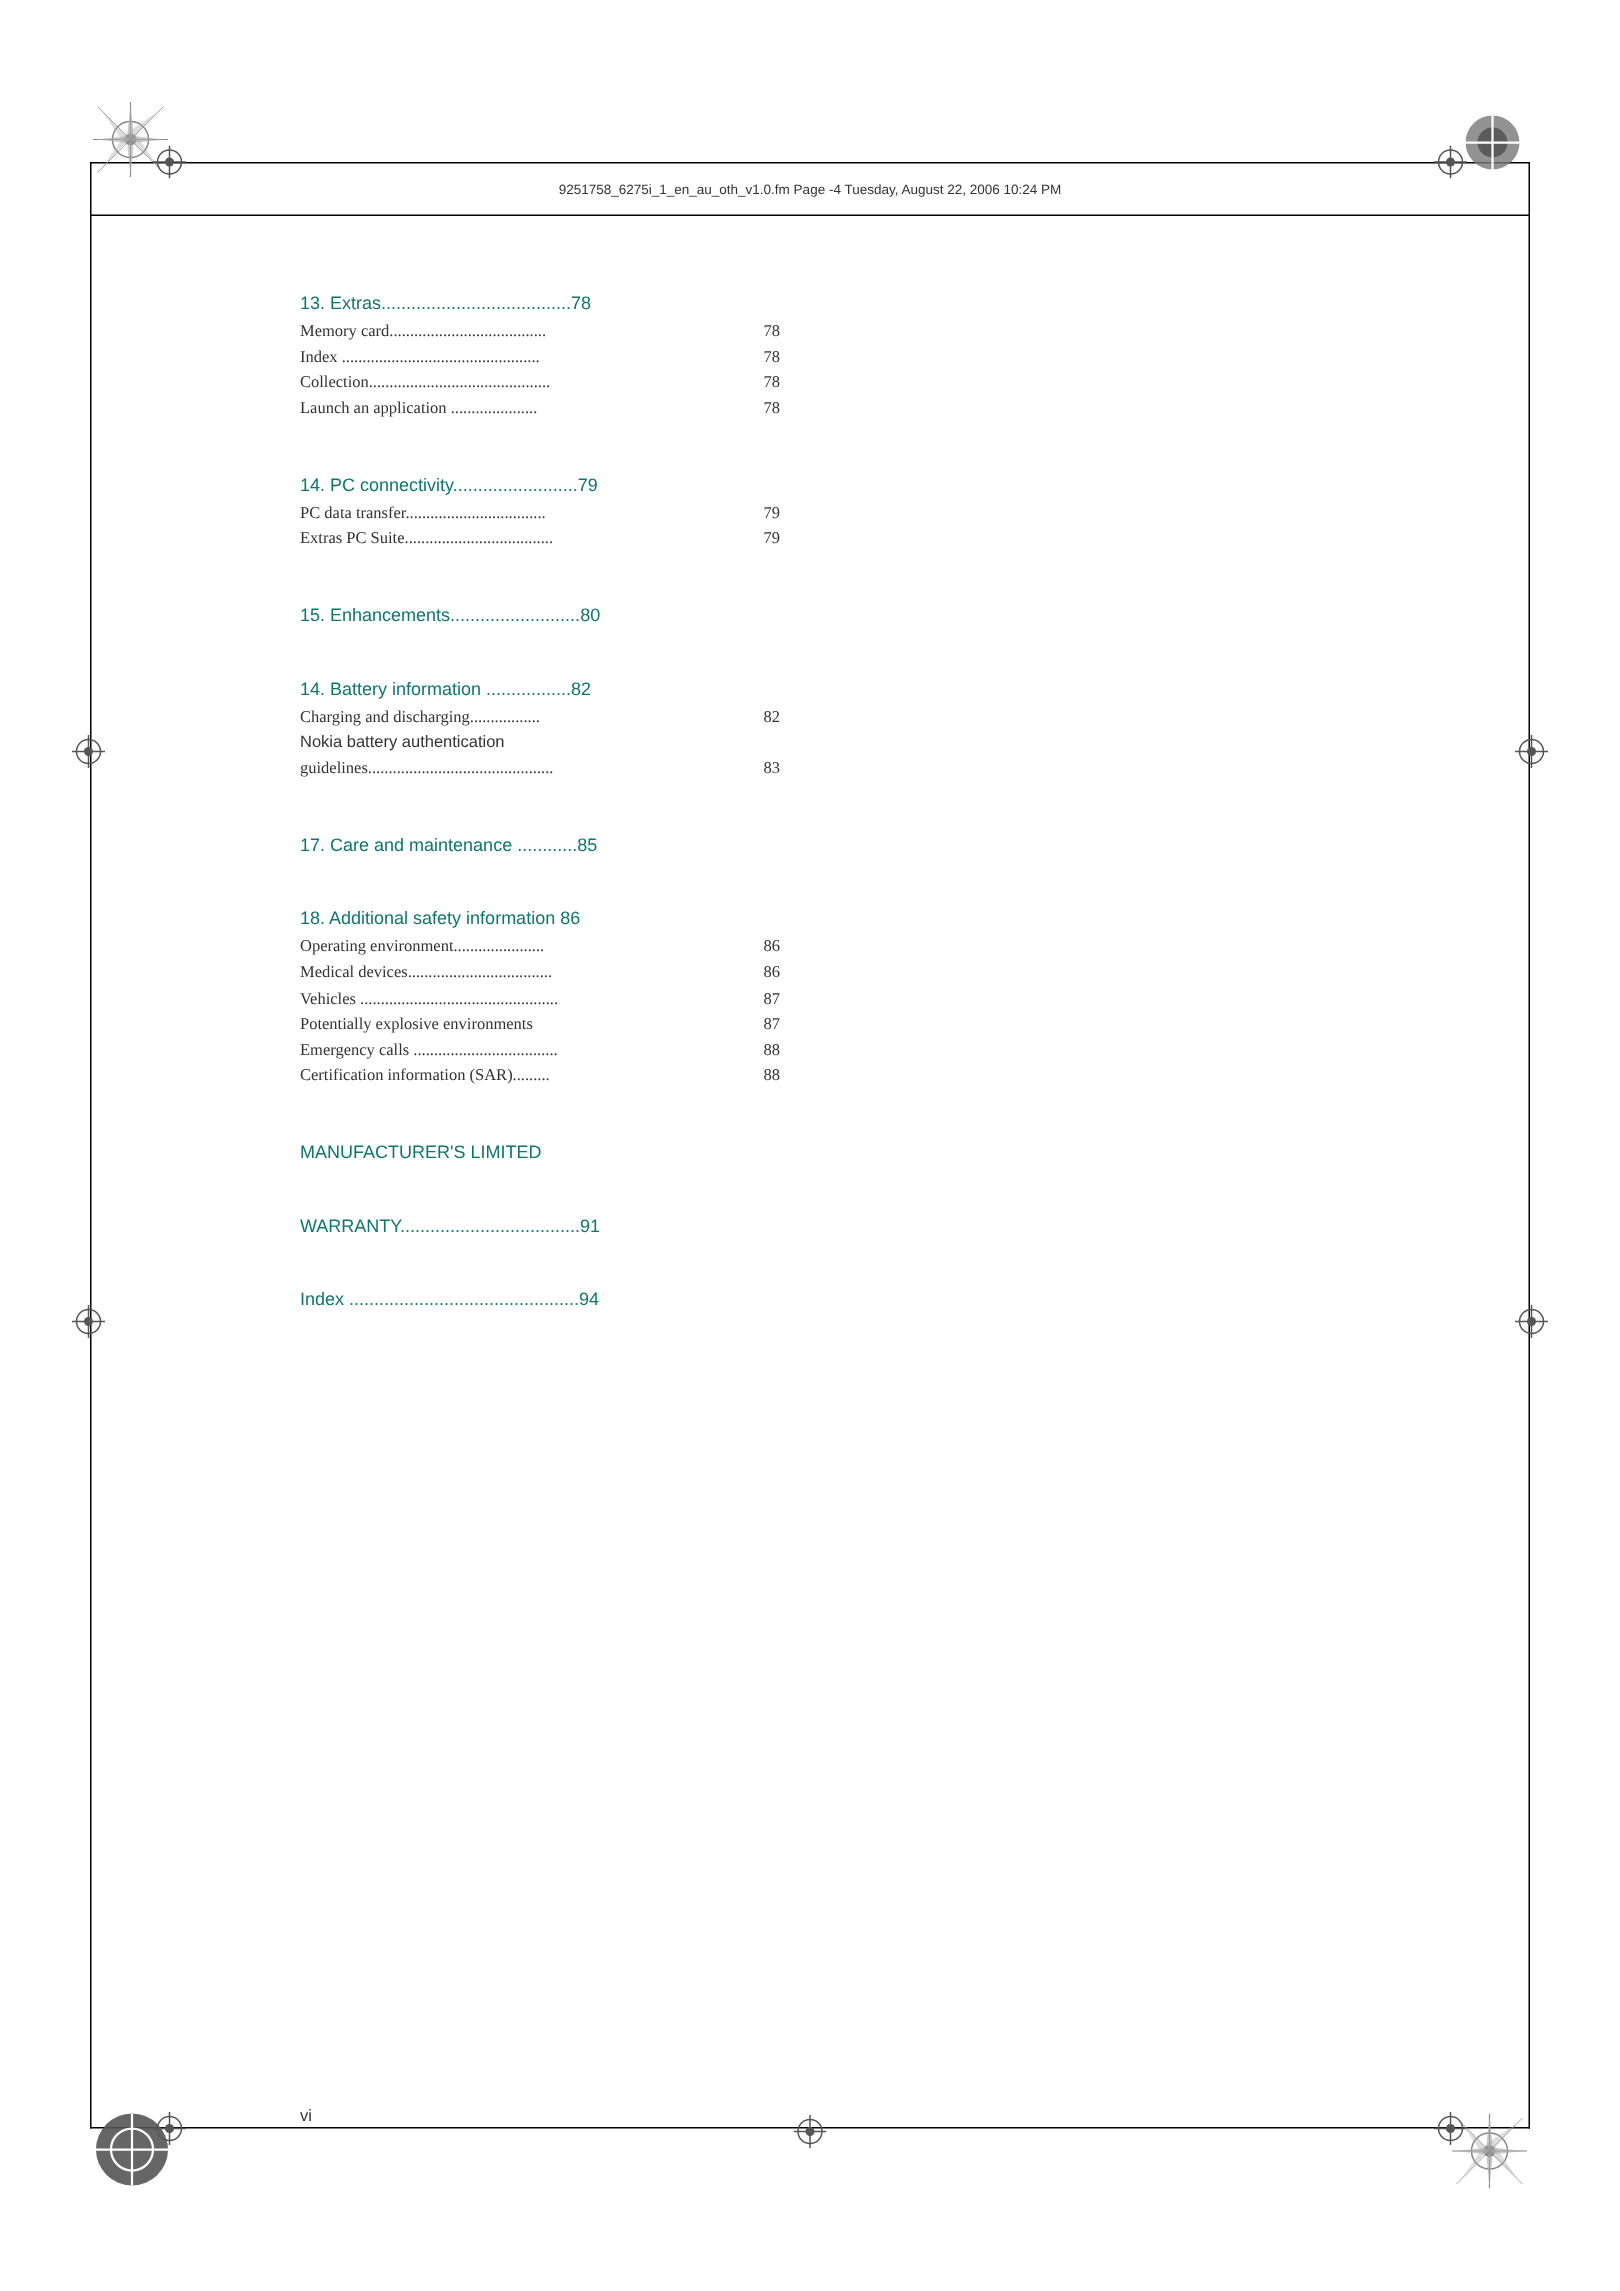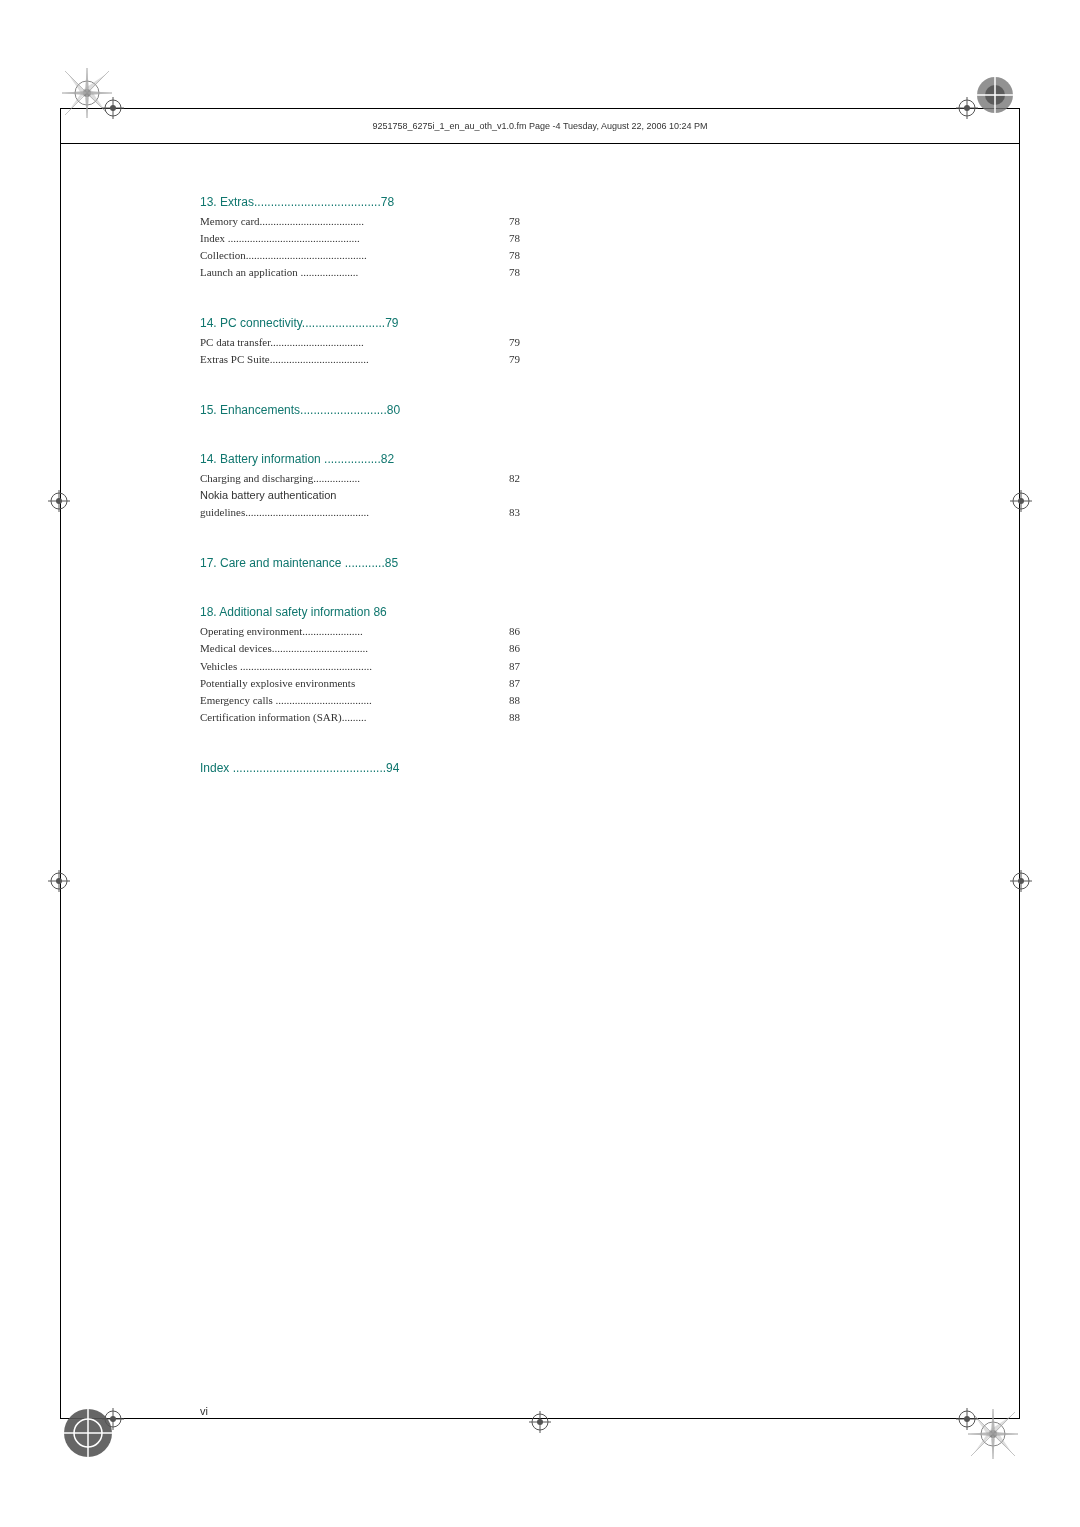--- a/index.html
+++ b/index.html
@@ -383,20 +383,24 @@
     <div class="toc-entry">
       <span class="toc-entry-text">Emergency calls ...................................</span>
       <span class="toc-entry-num">88</span>
     </div>
     <div class="toc-entry">
       <span class="toc-entry-text">Certification information (SAR).........</span>
       <span class="toc-entry-num">88</span>
     </div>
   </div>
 
+  <div class="toc-section">
+    <div class="toc-heading">MANUFACTURER'S LIMITED</div>
+    <div class="toc-heading">WARRANTY....................................91</div>
+  </div>
 
   <div class="toc-section">
     <div class="toc-heading">Index ..............................................94</div>
   </div>
 
 </div>
 
 <div class="footer">
   <span>vi</span>
 </div>

